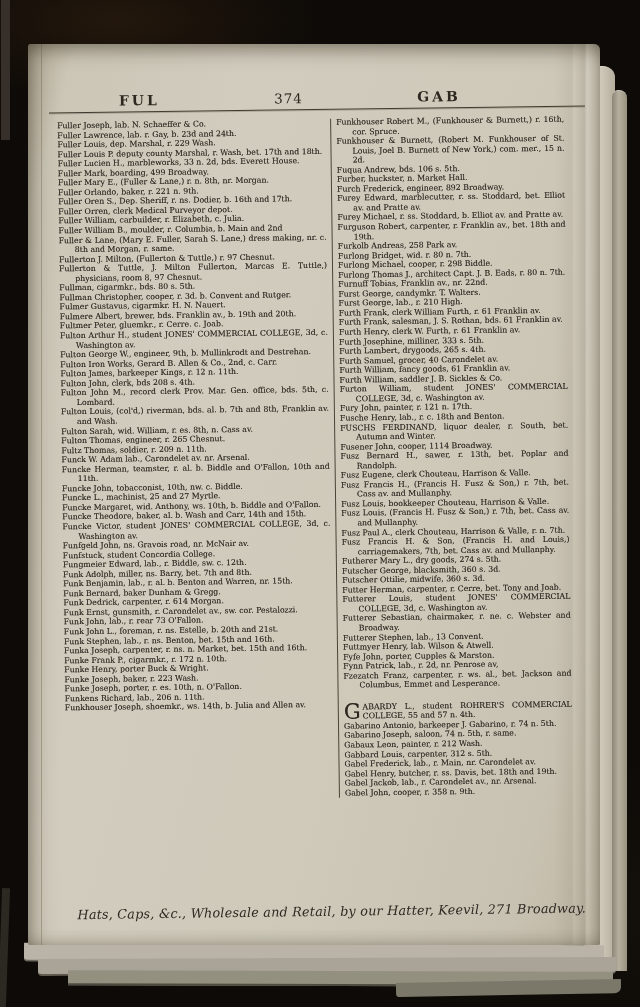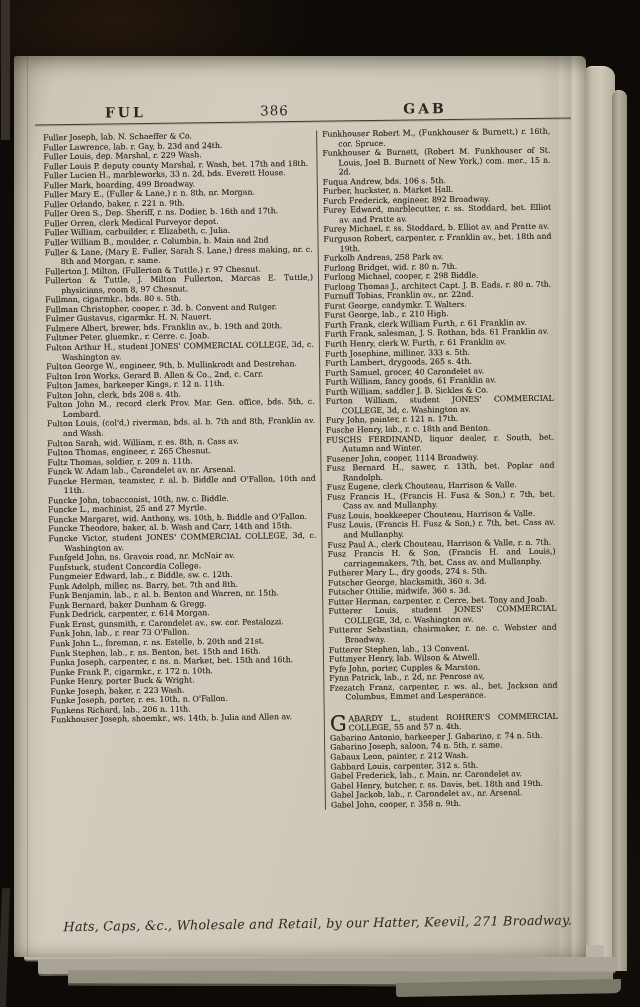--- a/index.html
+++ b/index.html
@@ -23,26 +23,26 @@
   .edge-bottom-2{left:38px;top:958px;width:578px;height:15px;background:#a9a497;
     border-bottom:2px solid #615c51;transform:rotate(-.2deg);border-radius:0 0 4px 4px;}
   .edge-bottom-3{left:68px;top:971px;width:545px;height:13px;background:#939080;
     border-bottom:2px solid #4e4a40;transform:rotate(.15deg);}
   .edge-bottom-4{left:396px;top:981px;width:225px;height:14px;background:#7b7769;
     transform:rotate(-1deg);border-radius:0 0 6px 3px;}
   .edge-left-sliver{left:1px;top:0;width:9px;height:140px;background:#37302a;}
   .edge-left-sliver2{left:0;top:888px;width:8px;height:119px;background:#2c2822;transform:rotate(2deg);}
 
   
-  .page{position:absolute;left:14px;top:44px;width:572px;height:901px;
+  .page{position:absolute;left:28px;top:44px;width:572px;height:901px;
     background:linear-gradient(105deg,#b4ac9a 0,#cbc6b6 6%,#d1ccbd 28%,#cec9b9 62%,#c8c2b2 88%,#bdb6a4 100%);
     box-shadow:inset 16px 0 24px -14px rgba(55,45,30,.5),
                inset 0 16px 20px -12px rgba(55,45,30,.55),
                inset 0 -10px 16px -10px rgba(55,45,30,.35);
-    border-radius:3px 6px 2px 2px;margin-top:12px;}
+    border-radius:3px 6px 2px 2px;}
   .page::before{content:"";position:absolute;left:13px;top:0;bottom:0;width:1px;
     background:rgba(95,85,62,.35);}
   .fold-lines{position:absolute;right:0;top:0;bottom:0;width:46px;
     background:linear-gradient(90deg,rgba(0,0,0,0) 0,rgba(60,50,35,.07) 38%,rgba(0,0,0,0) 44%,
       rgba(60,50,35,.12) 66%,rgba(255,255,255,.08) 72%,rgba(60,50,35,.16) 96%,rgba(60,50,35,.22) 100%);}
   .content{position:absolute;left:0;top:0;right:0;bottom:0;transform:rotate(-.75deg);}
 
   .header-row{display:flex;justify-content:space-between;align-items:baseline;
     margin:46px 134px 0 96px;color:#2c2820;}
   .running-head{font-size:14px;letter-spacing:3px;font-weight:bold;}
@@ -73,21 +73,21 @@
 <div class="edge edge-bottom-3"></div>
 <div class="edge edge-bottom-4"></div>
 <div class="edge edge-left-sliver"></div>
 <div class="edge edge-left-sliver2"></div>
 
 <div class="page">
   <div class="fold-lines"></div>
   <div class="content">
     <div class="header-row">
       <span class="running-head">FUL</span>
-      <span class="page-number">386</span>
+      <span class="page-number">374</span>
       <span class="running-head">GAB</span>
     </div>
     <div class="header-rule"></div>
     <div class="columns">
       <div class="col col-left" id="col-left">
           <div class="entry">Fuller Joseph, lab. N. Schaeffer &amp; Co.</div>
           <div class="entry">Fuller Lawrence, lab. r. Gay, b. 23d and 24th.</div>
           <div class="entry">Fuller Louis, dep. Marshal, r. 229 Wash.</div>
           <div class="entry">Fuller Louis P. deputy county Marshal, r. Wash, bet. 17th and 18th.</div>
           <div class="entry">Fuller Lucien H., marbleworks, 33 n. 2d, bds. Everett House.</div>

